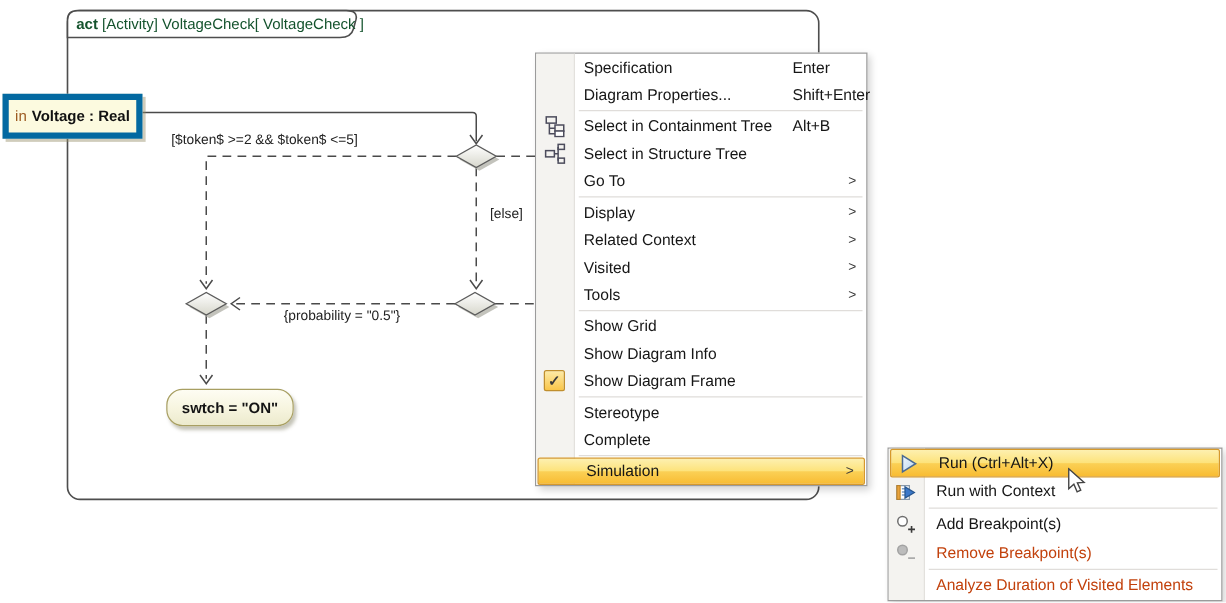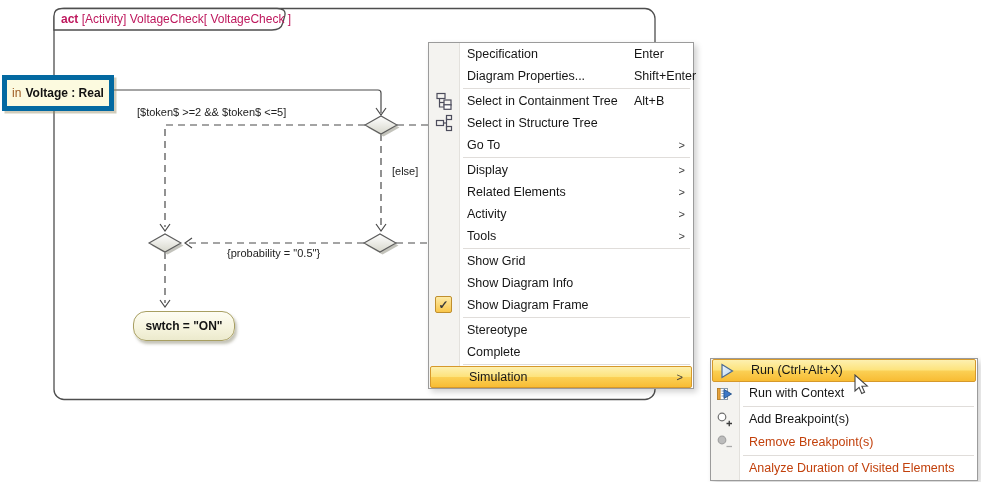--- a/index.html
+++ b/index.html
@@ -2,21 +2,21 @@
 <html><head>
 <meta charset="utf-8">
 <style>
   html,body{margin:0;padding:0;background:#fff;}
   #stage{position:relative;width:981px;height:482px;background:#ffffff;overflow:hidden;
          font-family:"Liberation Sans",sans-serif;}
   svg{position:absolute;left:0;top:0;}
   .abs{position:absolute;}
 
   
-  .tab-label{left:61px;top:12px;font-size:12px;color:#be185d;white-space:nowrap;}
+  .tab-label{left:61px;top:12px;font-size:12px;color:#14532d;white-space:nowrap;}
   .tab-label .kw{font-weight:bold;}
   .edge-label{font-size:11px;color:#222;white-space:nowrap;}
 
   .param-node{left:2px;top:75px;width:102px;height:26px;background:#fcfadf;
       border:5px solid #0369a1;box-shadow:2.5px 2.5px 0 rgba(150,142,105,.45);
       display:flex;align-items:center;justify-content:center;font-size:12px;z-index:3;}
   .param-node .dir{color:#9c5a21;margin-right:4px;}
   .param-node .nm{font-weight:bold;color:#111;}
 
   .action-node{left:133px;top:311px;width:100px;height:28px;border-radius:13px;
@@ -170,25 +170,25 @@
       <span class="lbl">Go To</span>
       <span class="arrow">&gt;</span>
     </div>
     <div class="sep"></div>
 
     <div class="mi">
       <span class="lbl">Display</span>
       <span class="arrow">&gt;</span>
     </div>
     <div class="mi">
-      <span class="lbl">Related Elements</span>
-      <span class="arrow">&gt;</span>
-    </div>
-    <div class="mi">
-      <span class="lbl">Activity</span>
+      <span class="lbl">Related Context</span>
+      <span class="arrow">&gt;</span>
+    </div>
+    <div class="mi">
+      <span class="lbl">Visited</span>
       <span class="arrow">&gt;</span>
     </div>
     <div class="mi">
       <span class="lbl">Tools</span>
       <span class="arrow">&gt;</span>
     </div>
     <div class="sep"></div>
 
     <div class="mi">
       <span class="lbl">Show Grid</span>

